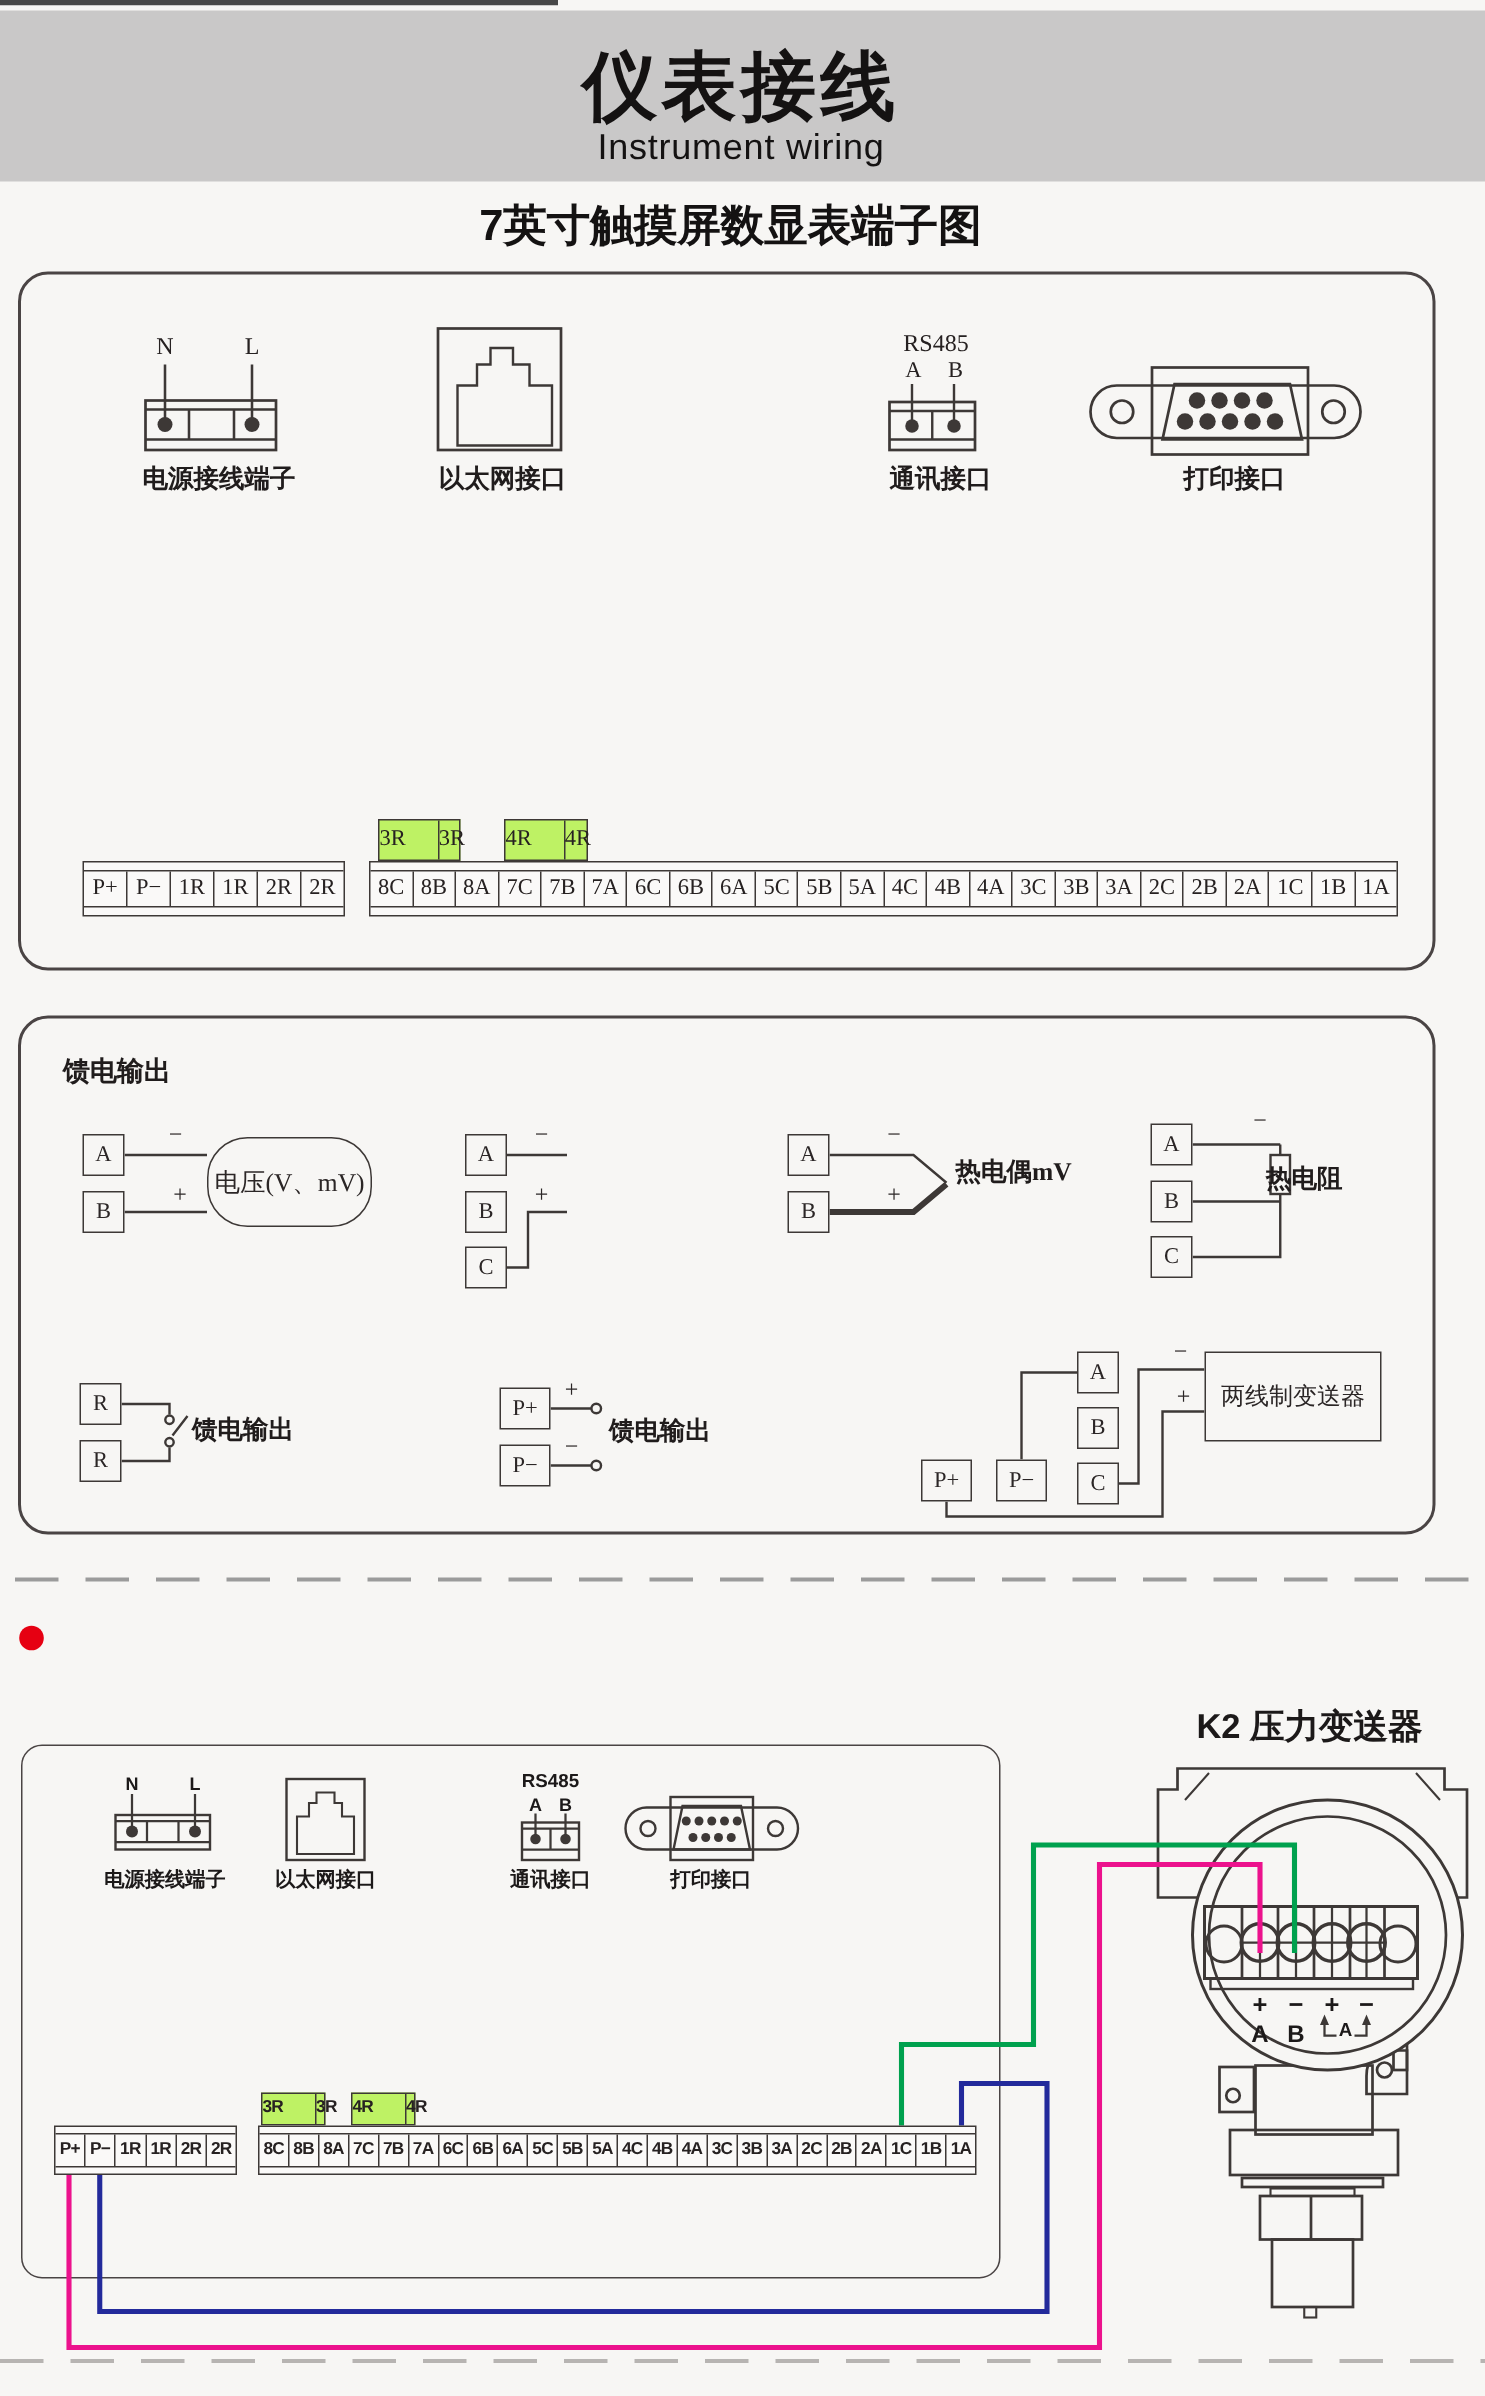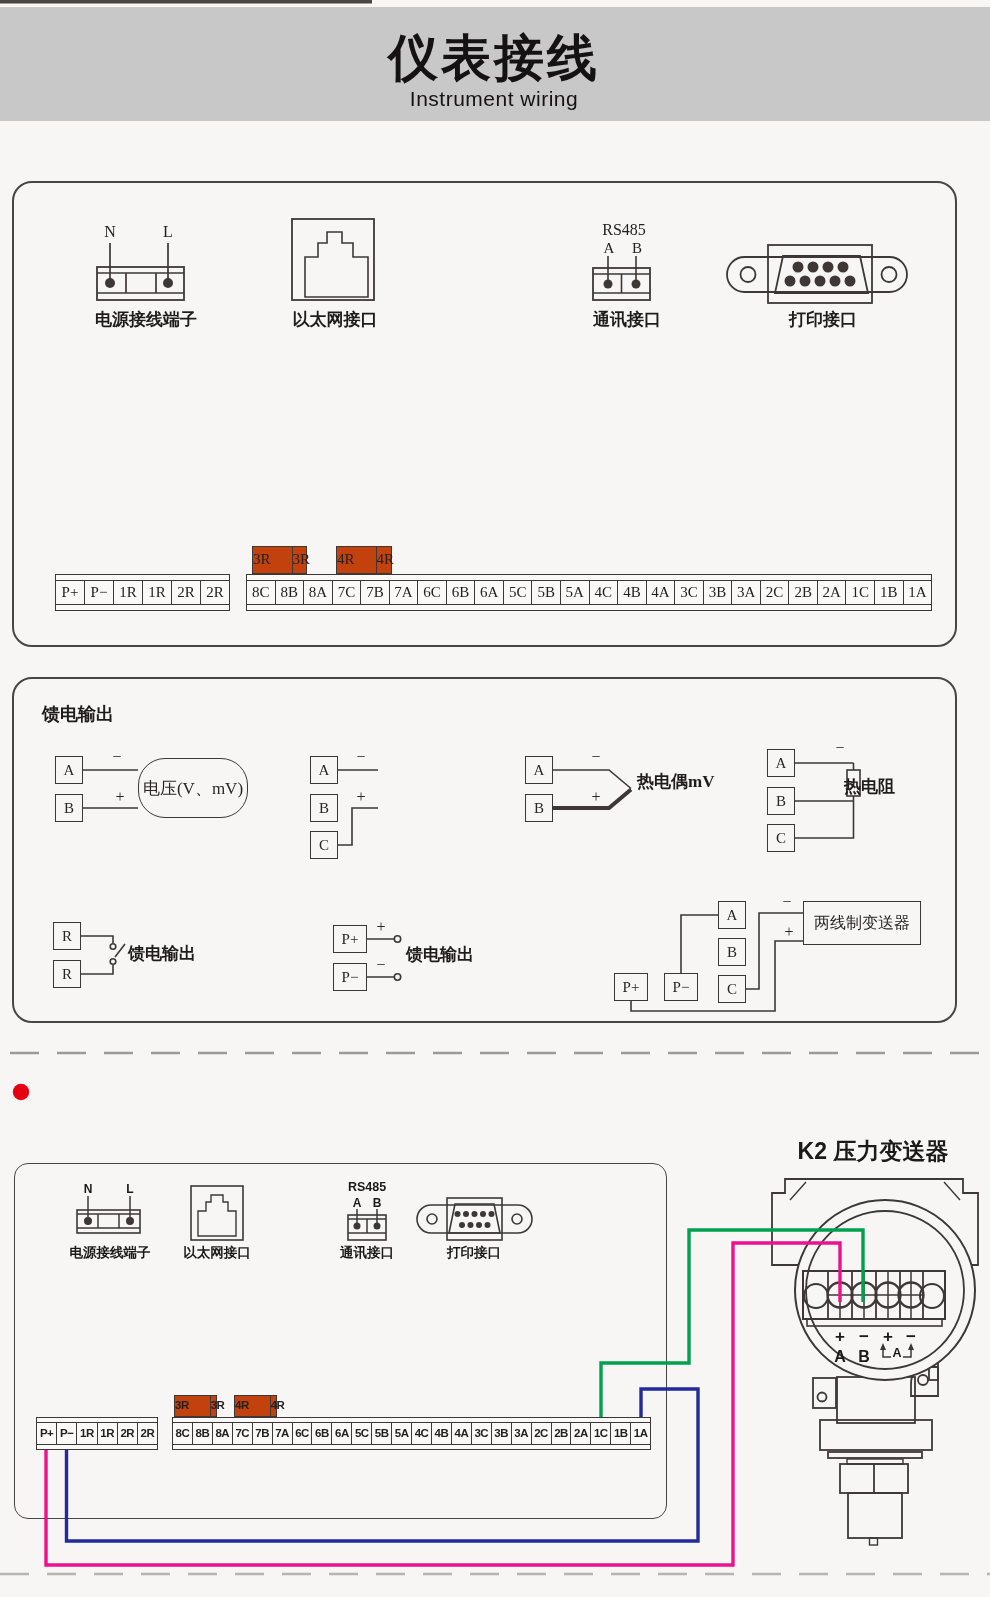--- a/index.html
+++ b/index.html
@@ -2,55 +2,56 @@
 <html><head>
 <meta charset="utf-8">
 <style>
   html,body{margin:0;padding:0;background:#f7f6f4;}
   .canvas{position:relative;width:990px;height:1597px;background:#f7f6f4;overflow:hidden;
           font-family:"Liberation Serif",serif;color:#262121;}
   .hdr{position:absolute;left:0;top:7px;width:990px;height:114px;background:#c9c8c8;}
   .t{position:absolute;transform:translate(-50%,-50%);white-space:nowrap;}
   .tl{position:absolute;transform:translateY(-50%);white-space:nowrap;}
   .hdr-title{font-family:"Liberation Sans",sans-serif;font-weight:bold;font-size:50px;letter-spacing:3px;color:#141212;text-align:center;}
-  .hdr-sub{font-family:"Liberation Sans",sans-serif;font-size:21px;color:#141212;letter-spacing:0.5px;}
+  .hdr-sub{font-family:"Liberation Sans",sans-serif;font-size:24px;color:#141212;letter-spacing:0.5px;}
   .sec{font-family:"Liberation Sans",sans-serif;font-weight:bold;font-size:29px;color:#141212;}
   .panel{position:absolute;border:2px solid #4a4444;border-radius:20px;}
   .cj{font-size:17px;font-weight:600;color:#201c1c;}
   .sign{font-size:16px;color:#2b2626;}
   .cellbox{position:absolute;border:1.6px solid #3d3836;background:#f7f6f4;display:flex;align-items:center;
            justify-content:center;font-size:15px;box-sizing:border-box;color:#2b2626;}
   .strip{position:absolute;border:1.8px solid #3d3836;box-sizing:border-box;background:#faf9f8;}
   .band{box-sizing:border-box;border-bottom:1.4px solid #3d3836;}
   .bandb{box-sizing:border-box;border-top:1.4px solid #3d3836;}
   .cells{display:flex;}
   .cells span{flex:1;text-align:center;border-left:1.4px solid #3d3836;box-sizing:border-box;overflow:hidden;}
   .cells span:first-child{border-left:none;}
   .strip.big .band,.strip.big .bandb{height:6px;}
   .strip.big .cells span{height:23px;line-height:23px;font-size:15px;}
   .strip.sm .band,.strip.sm .bandb{height:5px;}
   .strip.sm .cells span{height:21px;line-height:21px;font-family:"Liberation Sans",sans-serif;font-weight:bold;
            font-size:11.5px;letter-spacing:-0.5px;}
-  .minis{position:absolute;border:1.6px solid #3d3836;display:flex;box-sizing:border-box;background:#c2410c;gap:21px;}
+  .minis{position:absolute;border:1.6px solid #3d3836;display:flex;box-sizing:border-box;background:#bef264;gap:21px;}
   .minis span{flex:1;text-align:center;border-left:1.4px solid #3d3836;box-sizing:border-box;}
   .minis span:first-child{border-left:none;}
   .minis.big span{line-height:25px;font-size:15px;}
   .minis.sm span{line-height:18px;font-family:"Liberation Sans",sans-serif;font-weight:bold;font-size:11.5px;letter-spacing:-0.5px;}
   .bl{font-family:"Liberation Sans",sans-serif;font-weight:bold;color:#1c1919;}
   svg{position:absolute;left:0;top:0;}
 </style>
 </head>
 <body>
 
 <div class="canvas">
 
   <div class="hdr"></div>
   <div class="t hdr-title" style="left:494px;top:58px;">仪表接线</div>
   <div class="t hdr-sub" style="left:494px;top:99px;">Instrument wiring</div>
 
+  <div class="t sec" style="left:487px;top:151px;">7英寸触摸屏数显表端子图</div>
 
   <div class="panel" style="left:12px;top:181px;width:941px;height:462px;"></div>
   <div class="panel" style="left:12px;top:677px;width:941px;height:342px;"></div>
   <div class="panel" style="left:14px;top:1163px;width:651px;height:354px;border-width:1.7px;border-radius:14px;"></div>
 
   <svg width="990" height="1597" viewBox="0 0 990 1597">
     <rect x="0" y="0" width="372" height="3.5" fill="#474747"></rect>
 
     <g stroke="#3d3836" fill="none" stroke-width="1.7">
       <path d="M110,243 V283 M168,243 V283"></path>
@@ -309,21 +310,21 @@
   <div class="t sign" style="left:381px;top:965px;">−</div>
   <div class="tl cj" style="left:406px;top:954px;">馈电输出</div>
 
   <div class="cellbox" style="left:614px;top:973px;width:34px;height:28px;">P+</div>
   <div class="cellbox" style="left:664px;top:973px;width:34px;height:28px;">P−</div>
   <div class="cellbox" style="left:718px;top:901px;width:28px;height:28px;">A</div>
   <div class="cellbox" style="left:718px;top:938px;width:28px;height:28px;">B</div>
   <div class="cellbox" style="left:718px;top:975px;width:28px;height:28px;">C</div>
   <div class="t sign" style="left:787px;top:902px;">−</div>
   <div class="t sign" style="left:789px;top:932px;">+</div>
-  <div class="cellbox" style="left:803px;top:901px;width:118px;height:44px;font-size:16px;">两线制变送器</div>
+  <div class="cellbox" style="left:803px;top:901px;width:118px;height:60px;font-size:16px;">两线制变送器</div>
 
   <div class="t bl" style="left:873px;top:1151px;font-size:23px;">K2  压力变送器</div>
 
   <div class="t bl" style="left:88px;top:1189px;font-size:12px;">N</div>
   <div class="t bl" style="left:130px;top:1189px;font-size:12px;">L</div>
   <div class="t bl" style="left:110px;top:1253px;font-size:13.5px;">电源接线端子</div>
   <div class="t bl" style="left:217px;top:1253px;font-size:13.5px;">以太网接口</div>
   <div class="t bl" style="left:367px;top:1187px;font-size:12.5px;">RS485</div>
   <div class="t bl" style="left:357px;top:1203px;font-size:12px;">A</div>
   <div class="t bl" style="left:377px;top:1203px;font-size:12px;">B</div>

